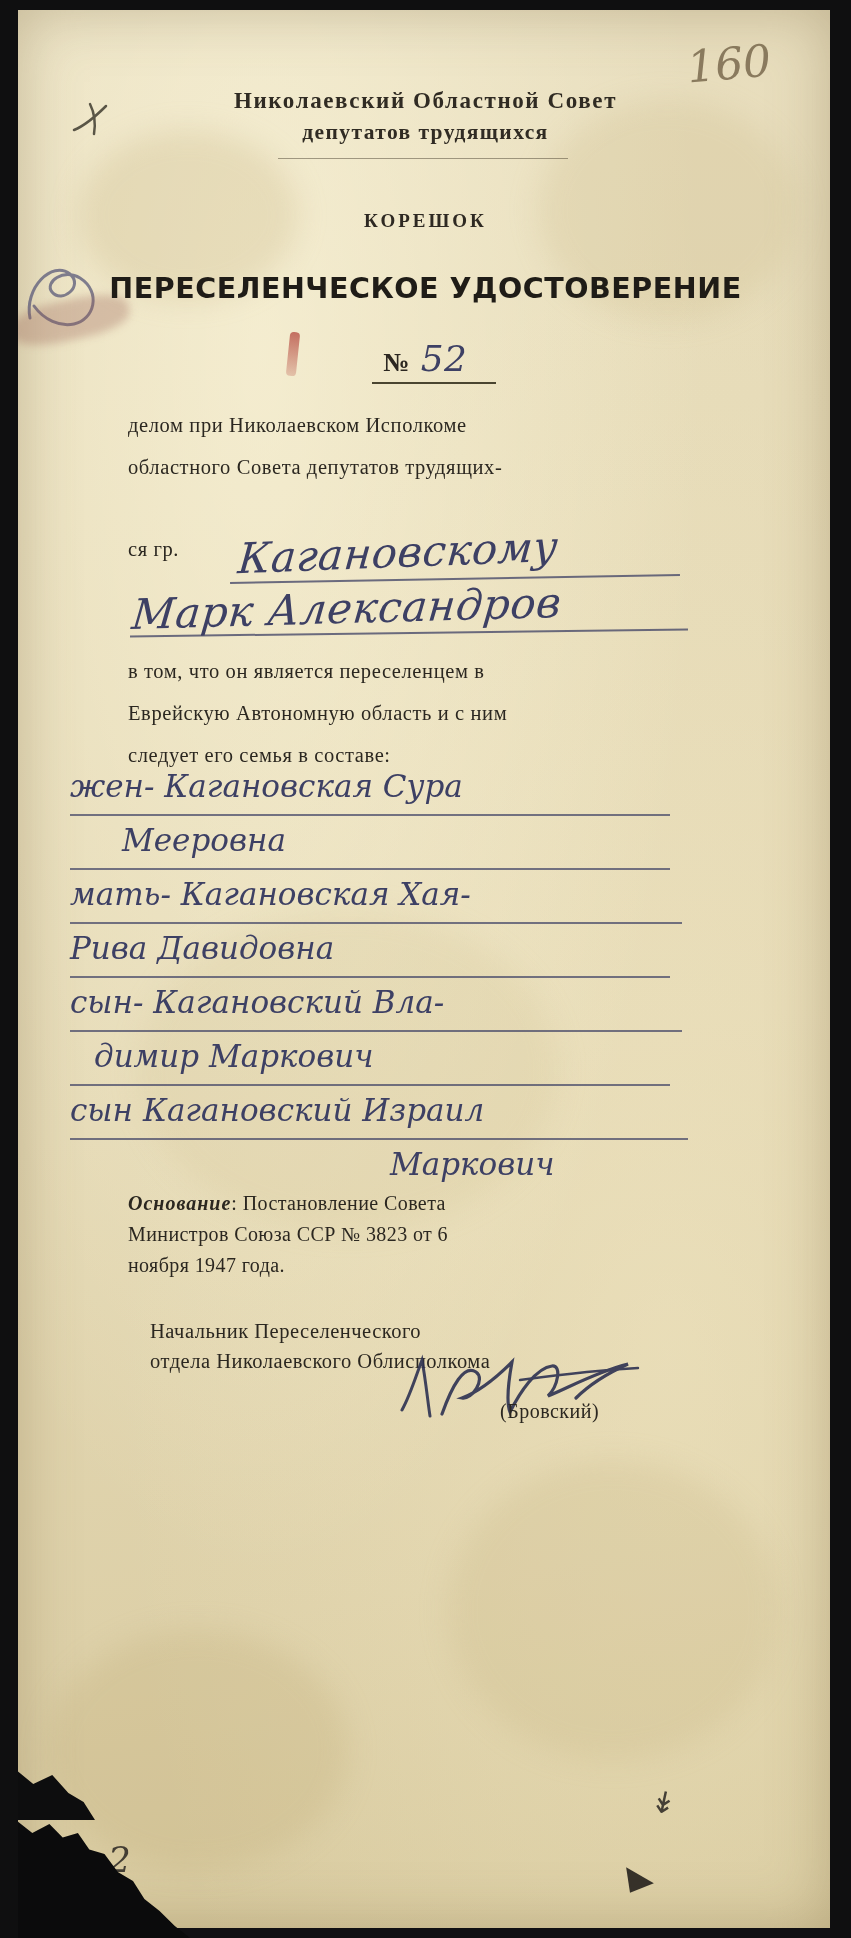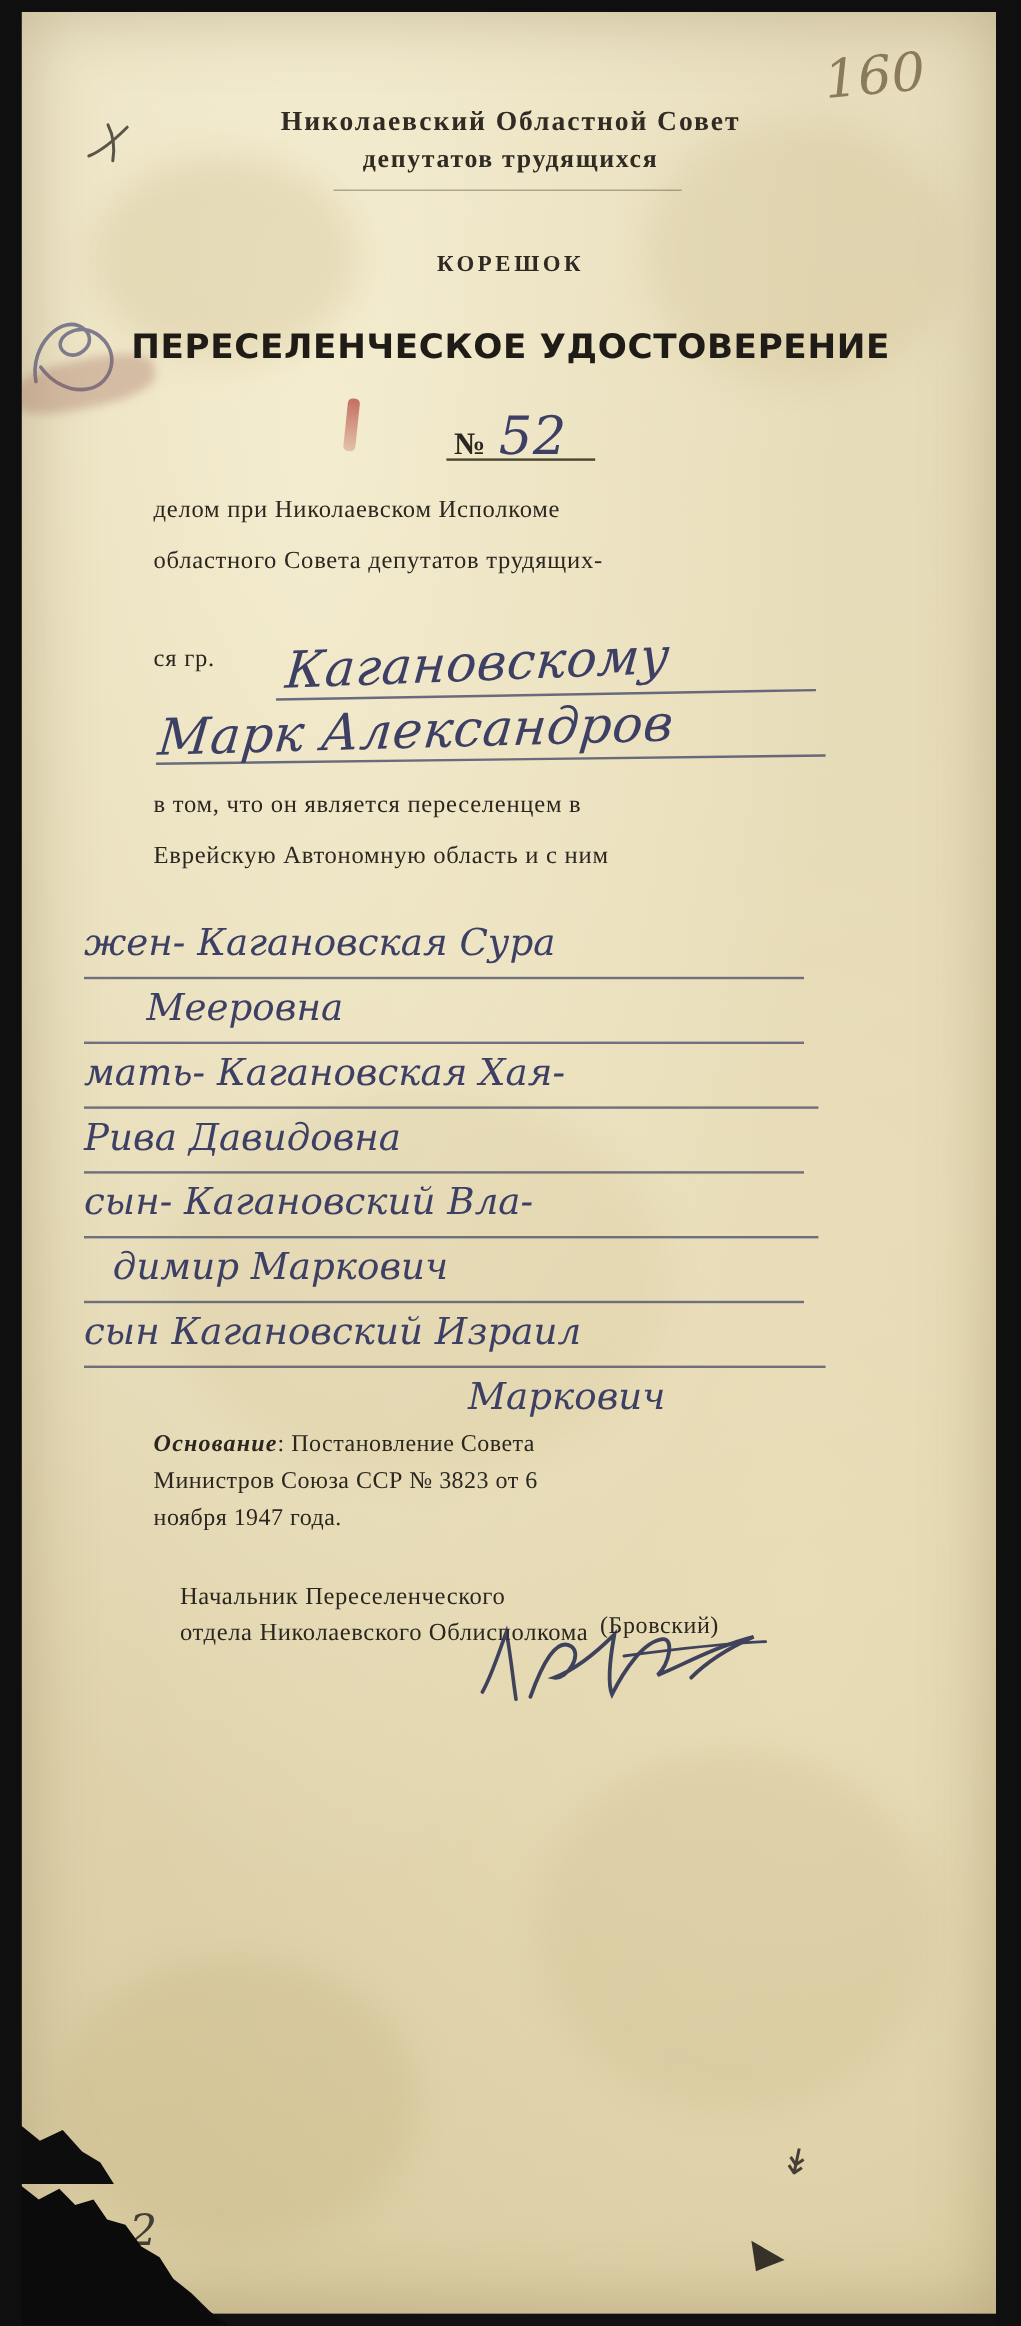--- a/index.html
+++ b/index.html
@@ -136,21 +136,21 @@
     text-align: center;
   }
   .num-label {
     font-size: 26px;
     font-weight: 700;
     letter-spacing: 1px;
     color: #2c2721;
   }
   .num-value {
     font-family: "DejaVu Serif", serif;
-    font-size: 44px;
+    font-size: 36px;
     font-style: italic;
     color: #3a3f63;
     margin-left: 10px;
     letter-spacing: 1px;
   }
   .num-underline {
     position: absolute;
     left: 372px;
     top: 382px;
     width: 124px;
@@ -269,21 +269,21 @@
     top: 1316px;
     width: 620px;
     font-size: 20.5px;
     line-height: 30px;
     letter-spacing: 0.5px;
     color: #2b2720;
   }
   .signer-name {
     position: absolute;
     left: 500px;
-    top: 1344px;
+    top: 1400px;
     font-size: 20px;
     letter-spacing: 0.5px;
     color: #2b2720;
   }
 
   
   .ink-swirl {
     position: absolute;
     left: 22px;
     top: 248px;
@@ -443,20 +443,21 @@
     <div class="line-sya print">ся гр.</div>
 
     <div class="hand hand-name1">Кагановскому</div>
     <div class="hand-ul-1"></div>
     <div class="hand hand-name2">Марк Александров</div>
     <div class="hand-ul-2"></div>
 
     <div class="body-text2 print">
       <div>в том, что он является переселенцем в</div>
       <div>Еврейскую Автономную область и с ним</div>
+      <div>следует его семья в составе:</div>
     </div>
 
     <div class="fam-list">
       <div class="fam-row">
         <span class="fam-line">жен- Кагановская Сура</span>
         <span class="u" style="width:600px"></span>
       </div>
       <div class="fam-row">
         <span class="fam-line" style="margin-left:52px">Мееровна</span>
         <span class="u" style="width:600px"></span>

